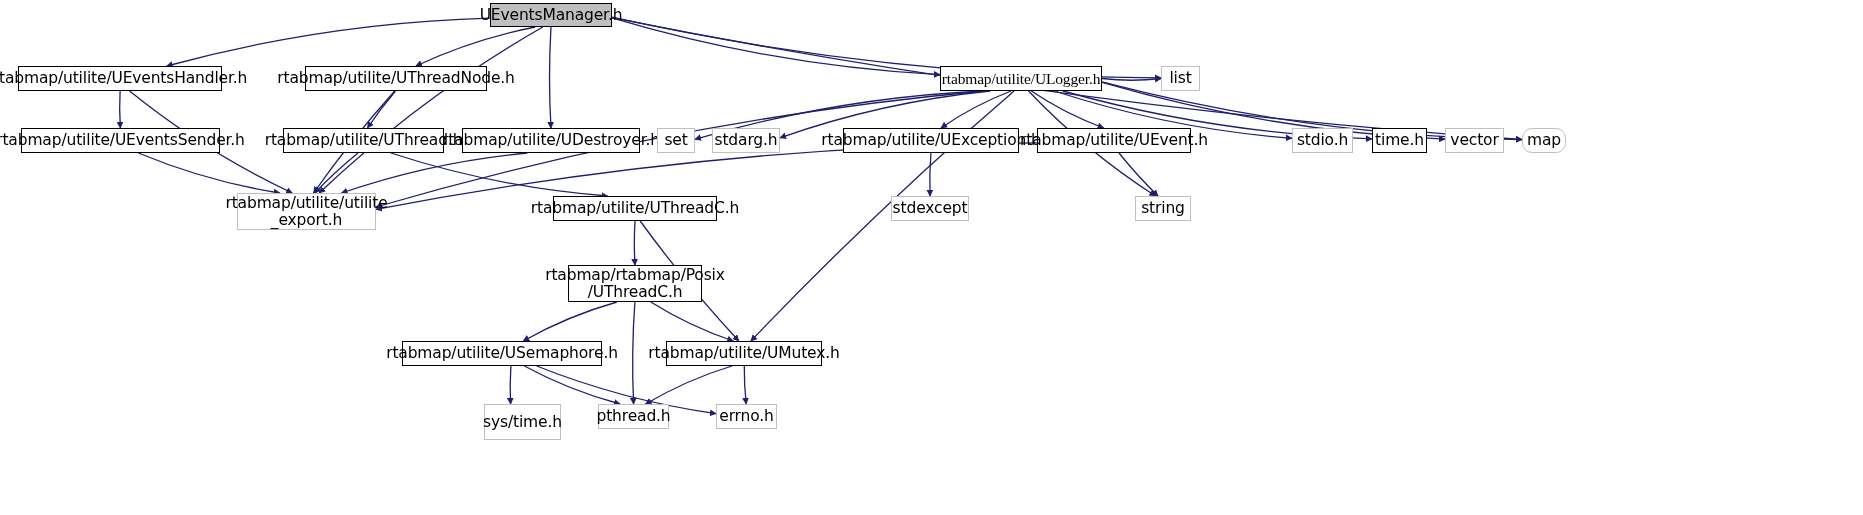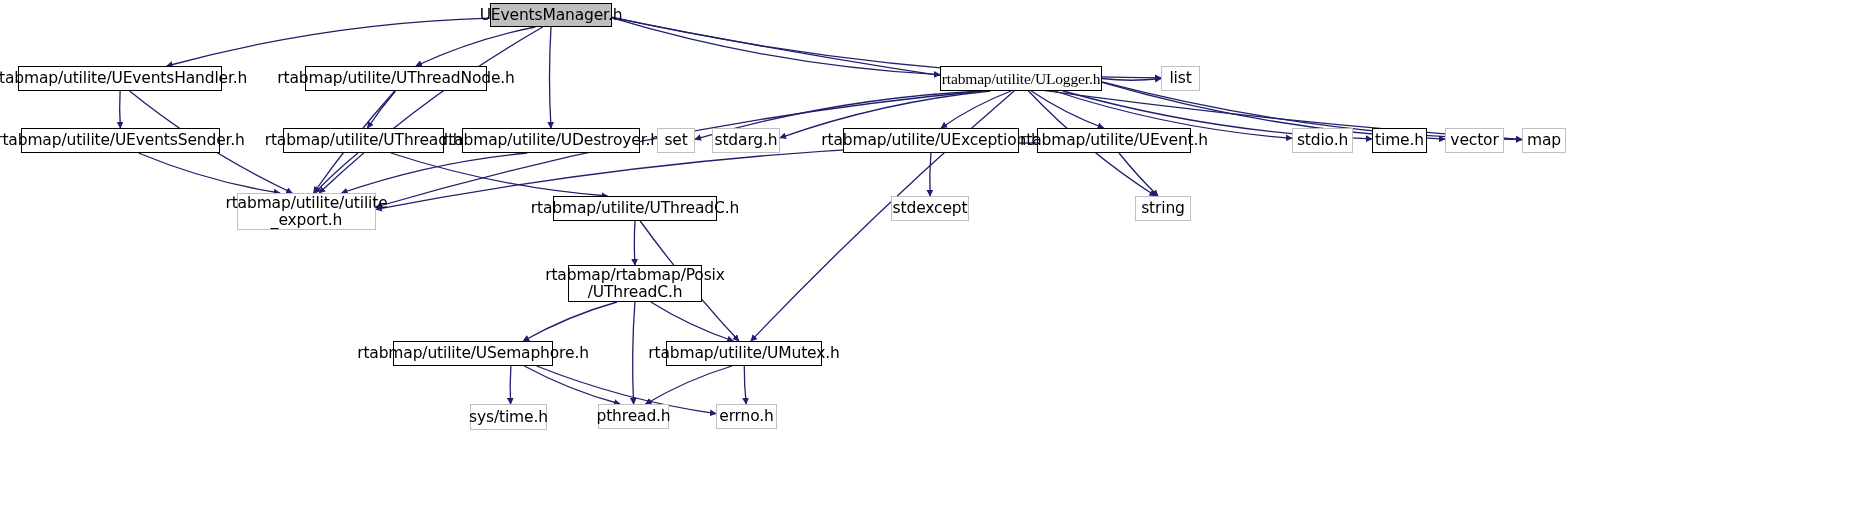--- a/index.html
+++ b/index.html
@@ -77,27 +77,27 @@
       <div class="node solid" style="left: 21px; top: 128px; width: 199px; height: 25px;">rtabmap/utilite/UEventsSender.h</div>
       <div class="node solid" style="left: 283px; top: 128px; width: 161px; height: 25px;">rtabmap/utilite/UThread.h</div>
       <div class="node solid" style="left: 462px; top: 128px; width: 178px; height: 25px;">rtabmap/utilite/UDestroyer.h</div>
       <div class="node leaf" style="left: 657px; top: 128px; width: 38px; height: 25px;">set</div>
       <div class="node leaf" style="left: 712px; top: 128px; width: 68px; height: 25px;">stdarg.h</div>
       <div class="node solid" style="left: 843px; top: 128px; width: 176px; height: 25px;">rtabmap/utilite/UException.h</div>
       <div class="node solid" style="left: 1037px; top: 128px; width: 154px; height: 25px;">rtabmap/utilite/UEvent.h</div>
       <div class="node leaf" style="left: 1292px; top: 128px; width: 61px; height: 25px;">stdio.h</div>
       <div class="node solid" style="left: 1372px; top: 128px; width: 55px; height: 25px;">time.h</div>
       <div class="node leaf" style="left: 1445px; top: 128px; width: 59px; height: 25px;">vector</div>
-      <div class="node leaf" style="left: 1522px; top: 128px; width: 44px; height: 25px;">map</div>
+      <div class="node leaf" style="left: 1522px; top: 128px; width: 44px; height: 25px; border-radius: 10px;">map</div>
       <div class="node leaf" style="left: 237px; top: 193px; width: 139px; height: 37px;">rtabmap/utilite/utilite
 _export.h</div>
       <div class="node solid" style="left: 553px; top: 196px; width: 164px; height: 25px;">rtabmap/utilite/UThreadC.h</div>
       <div class="node leaf" style="left: 891px; top: 196px; width: 78px; height: 25px;">stdexcept</div>
       <div class="node leaf" style="left: 1135px; top: 196px; width: 56px; height: 25px;">string</div>
       <div class="node solid" style="left: 568px; top: 265px; width: 134px; height: 37px;">rtabmap/rtabmap/Posix
 /UThreadC.h</div>
-      <div class="node solid" style="left: 393px; top: 341px; width: 160px; height: 25px;">rtabmap/utilite/USemaphore.h</div>
+      <div class="node solid" style="left: 402px; top: 341px; width: 200px; height: 25px;">rtabmap/utilite/USemaphore.h</div>
       <div class="node solid" style="left: 666px; top: 341px; width: 156px; height: 25px;">rtabmap/utilite/UMutex.h</div>
-      <div class="node leaf" style="left: 470px; top: 404px; width: 77px; height: 26px;">sys/time.h</div>
+      <div class="node leaf" style="left: 484px; top: 404px; width: 77px; height: 36px;">sys/time.h</div>
       <div class="node leaf" style="left: 598px; top: 404px; width: 71px; height: 25px;">pthread.h</div>
       <div class="node leaf" style="left: 716px; top: 404px; width: 61px; height: 25px;">errno.h</div>
     </div>
 </div>
 
 </body></html>

